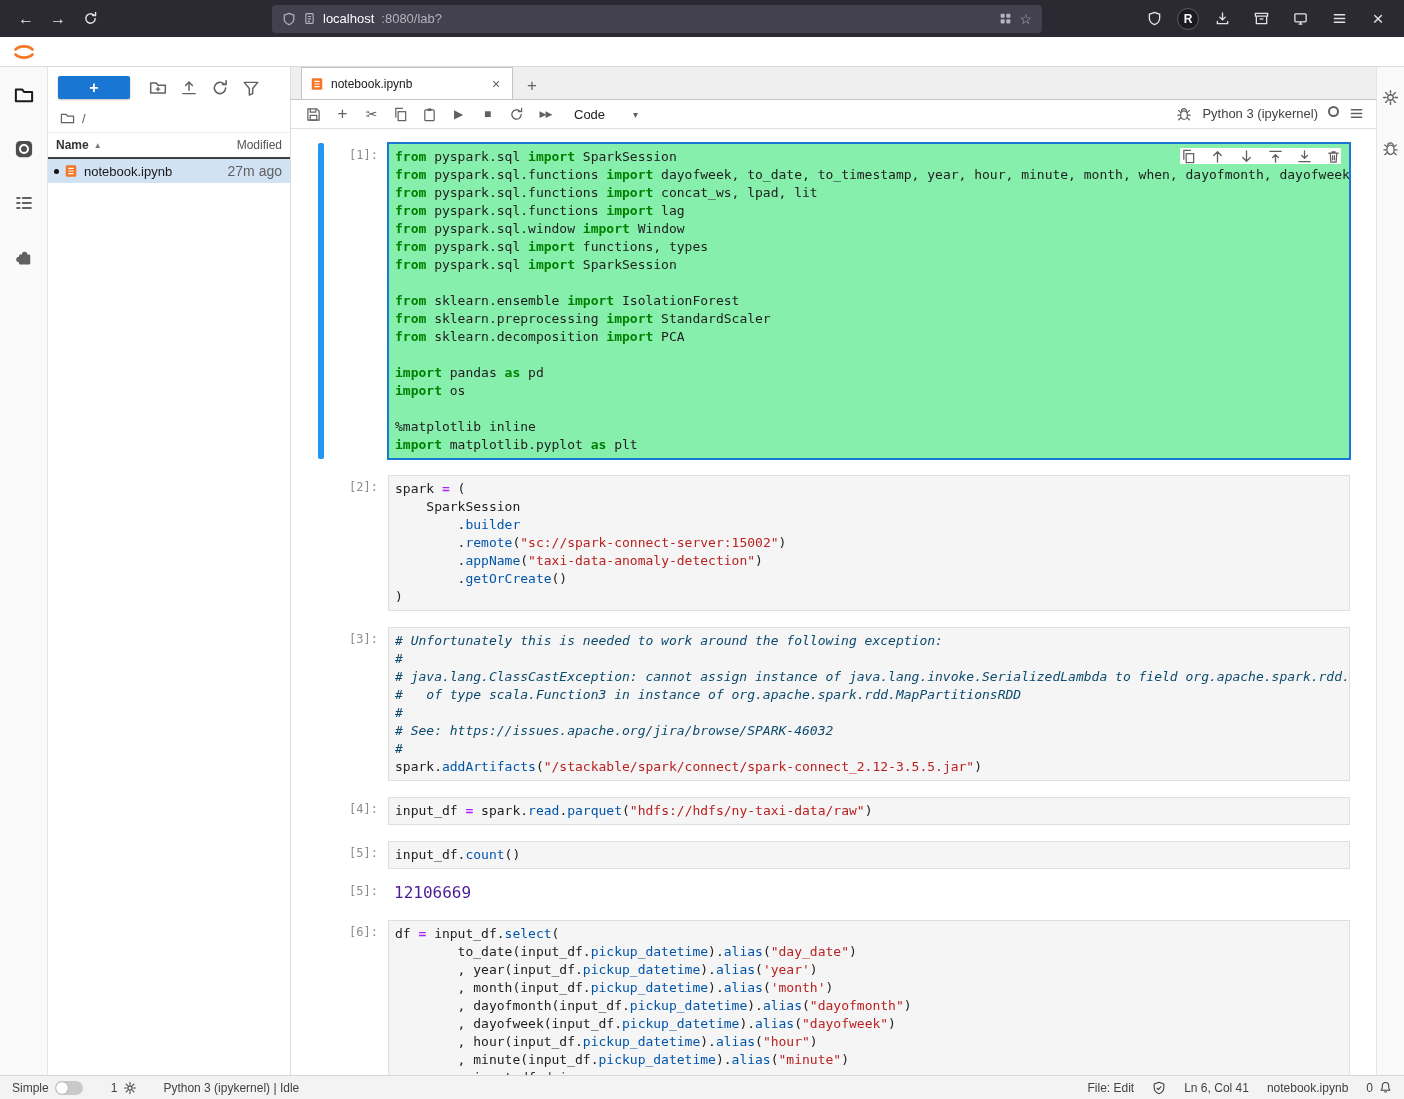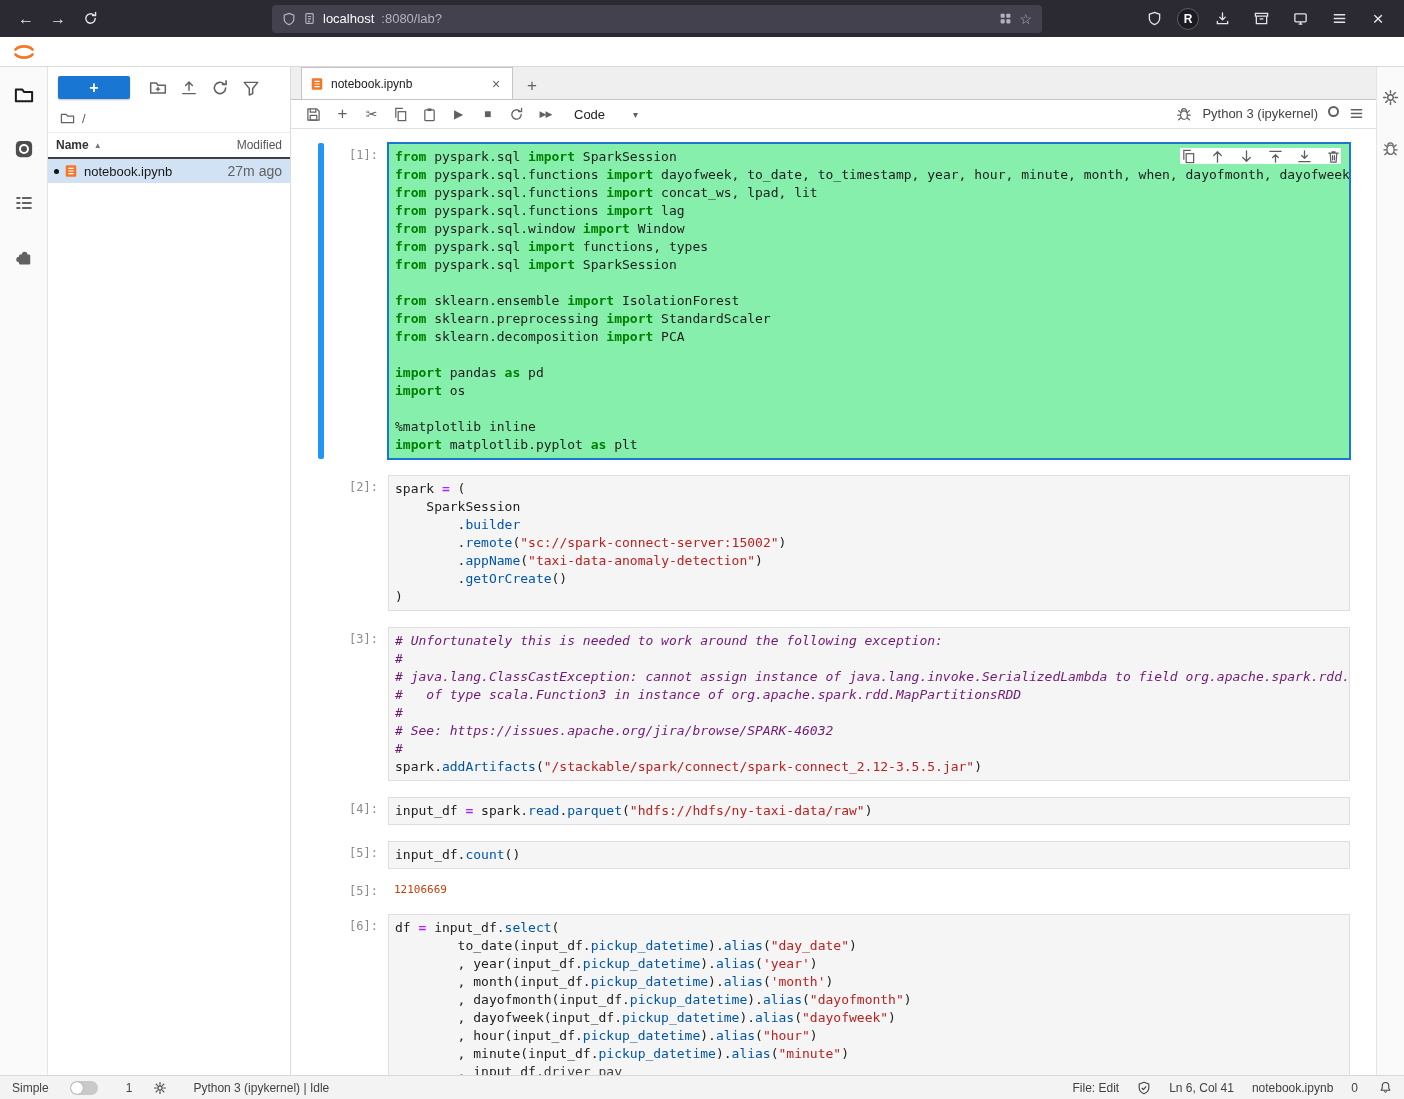--- a/index.html
+++ b/index.html
@@ -58,34 +58,34 @@
 .nb-scroll{flex:1;overflow:hidden;padding-top:14px;background:#fff;position:relative}
 .cell-row{display:flex;margin:0 26px 16px 27px}
 .collapser{width:6px;border-radius:2px;flex:none}
 .cell-row.active .collapser{background:#2196f3}
 .prompt{width:64px;flex:none;text-align:right;padding-right:10px;padding-top:5px;font-family:"DejaVu Sans Mono",monospace;font-size:12px;color:#8c8c8c}
 .editor{flex:1;min-width:0;border:1px solid #dedede;background:#f5f5f5;padding:4px 6px;font-family:"DejaVu Sans Mono",monospace;font-size:13px;line-height:18px;white-space:pre;overflow:hidden;position:relative}
 .cell-row.active .editor{background:#86efac;border:1px solid #1976d2;box-shadow:0 0 0 1px #1976d2}
 .cm-line{height:18px}
 .tk-k{color:#008000;font-weight:bold}
 .tk-s{color:#BA2121}
-.tk-c{color:#701a75;font-style:italic}
+.tk-c{color:#0c4a6e;font-style:italic}
 .tk-o{color:#AA22FF;font-weight:bold}
 .tk-f{color:#0055aa}
 .tk-u{color:#404040;text-decoration:underline}
 .tk-p{color:#212121}
 .cell-toolbar{position:absolute;top:4px;right:8px;display:flex;gap:13px;background:#fff;color:#5f5f5f}
 .ct-btn{width:16px;height:16px;display:flex;align-items:center;justify-content:center}
 .output-row{display:flex;margin:-6px 26px 14px 27px}
-.output-area{flex:1;padding:4px 6px;font-family:"DejaVu Sans Mono",monospace;font-size:11px;color:#c2410c;white-space:pre}
+.output-area{flex:1;padding:4px 6px;font-family:"DejaVu Sans Mono",monospace;font-size:16px;color:#4c1d95;white-space:pre}
 
 .statusbar{height:24px;background:#f3f3f3;border-top:1px solid #d8d8d8;display:flex;align-items:center;padding:0 12px;font-size:12px;color:#424242}
 .sb-left,.sb-right{display:flex;align-items:center;gap:18px}
 .sb-right{margin-left:auto}
-.sb-group{display:flex;align-items:center;gap:21px}
+.sb-group{display:flex;align-items:center;gap:6px}
 .toggle{width:28px;height:14px;border-radius:7px;background:#c9c9c9;position:relative}
 .toggle .knob{position:absolute;left:1px;top:1px;width:12px;height:12px;border-radius:50%;background:#fff;box-shadow:0 0 1px rgba(0,0,0,.5)}
 </style>
 </head>
 <body>
 
 <div class="browser-bar">
   <span class="bicon">←</span>
   <span class="bicon">→</span>
   <span class="bicon">

